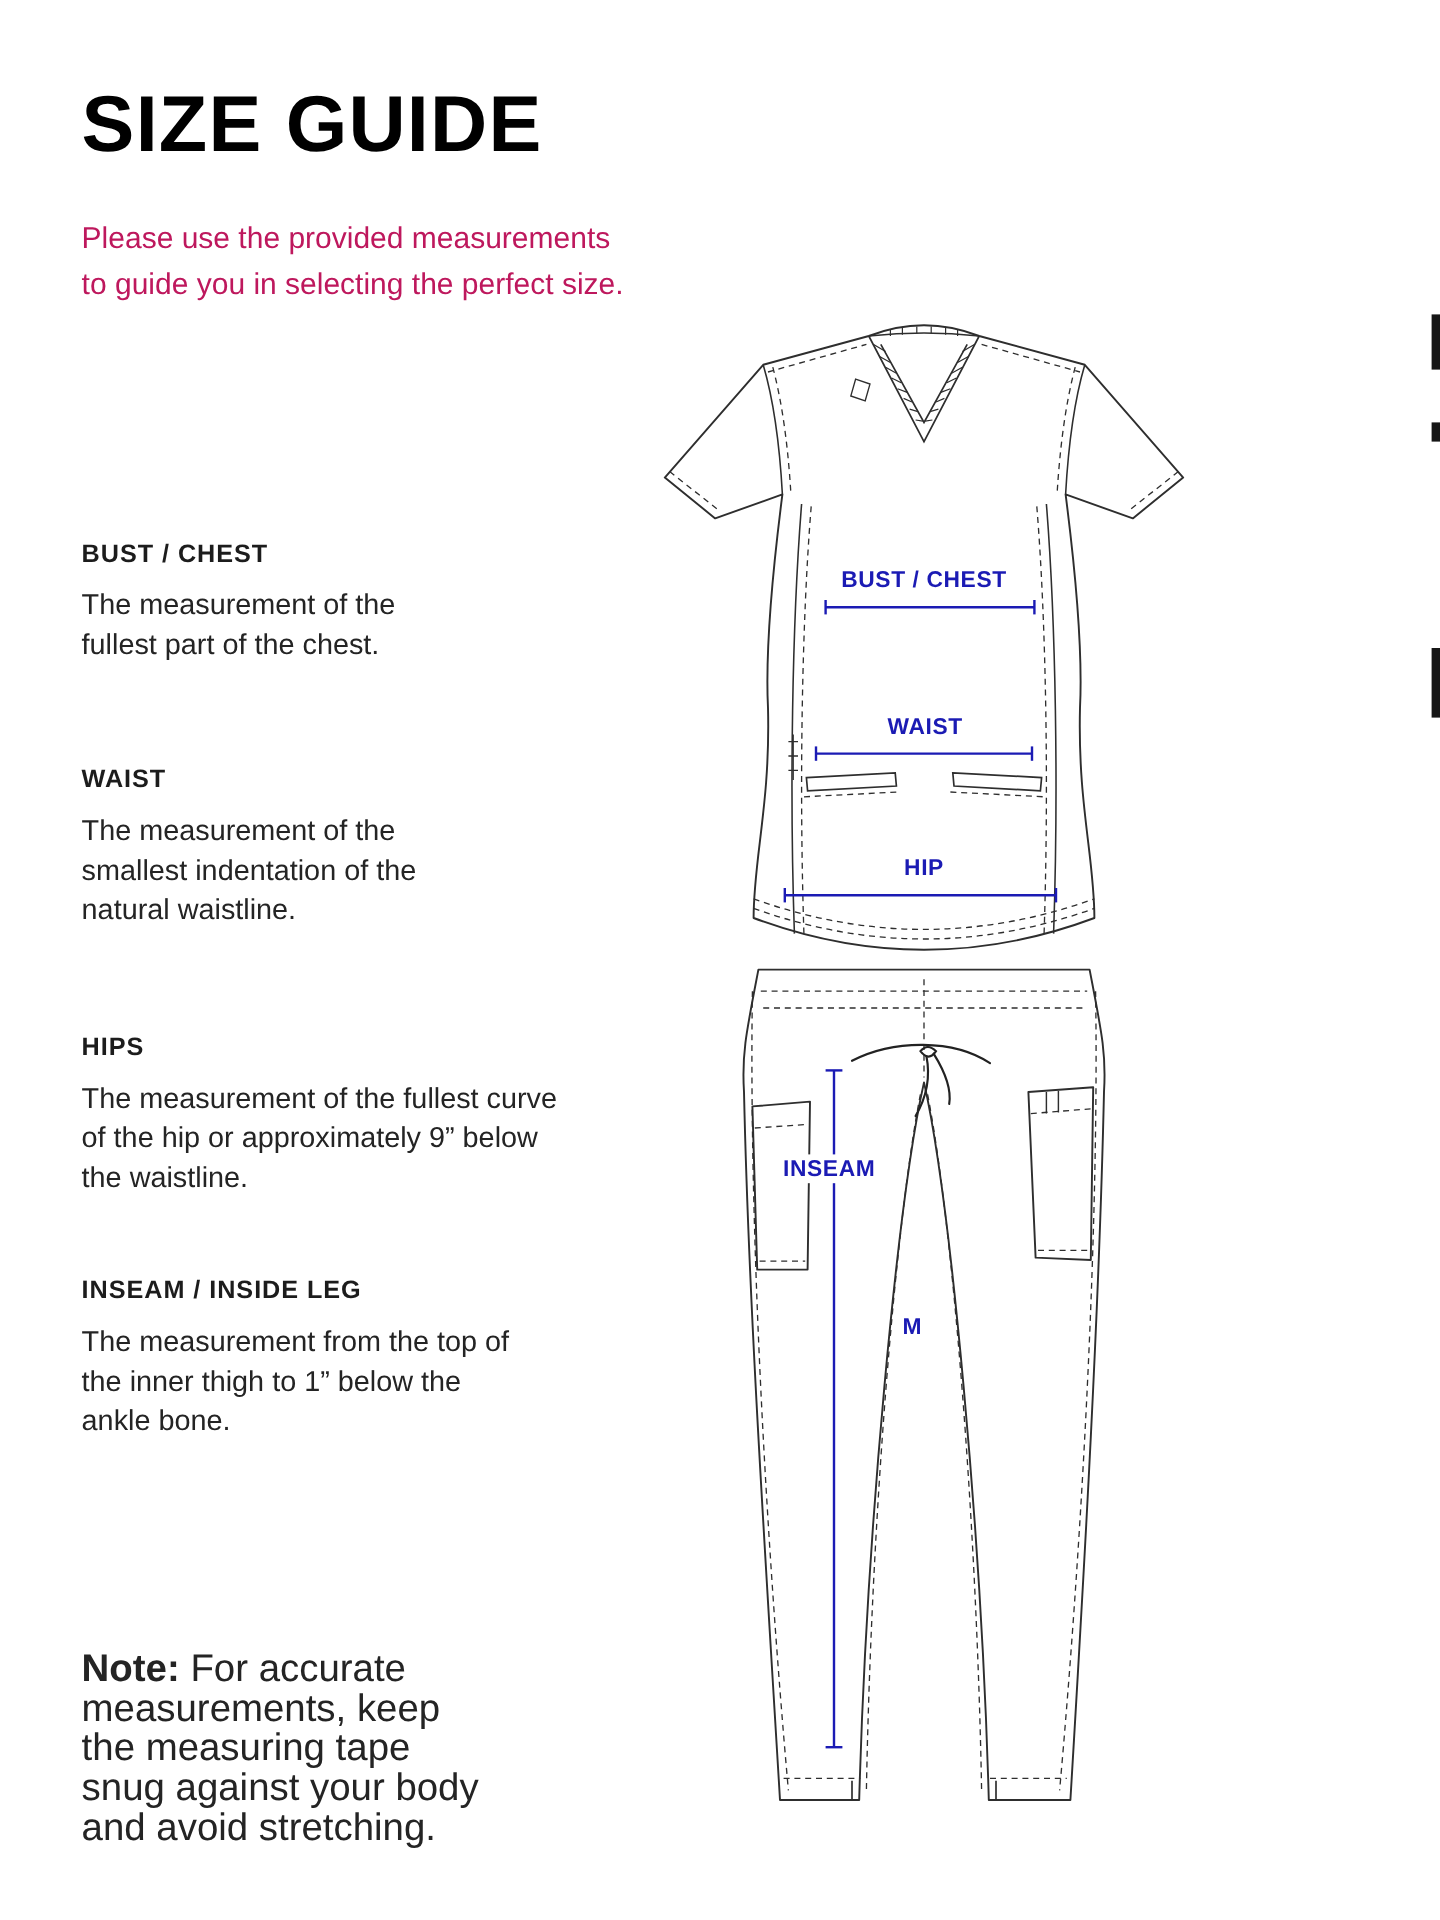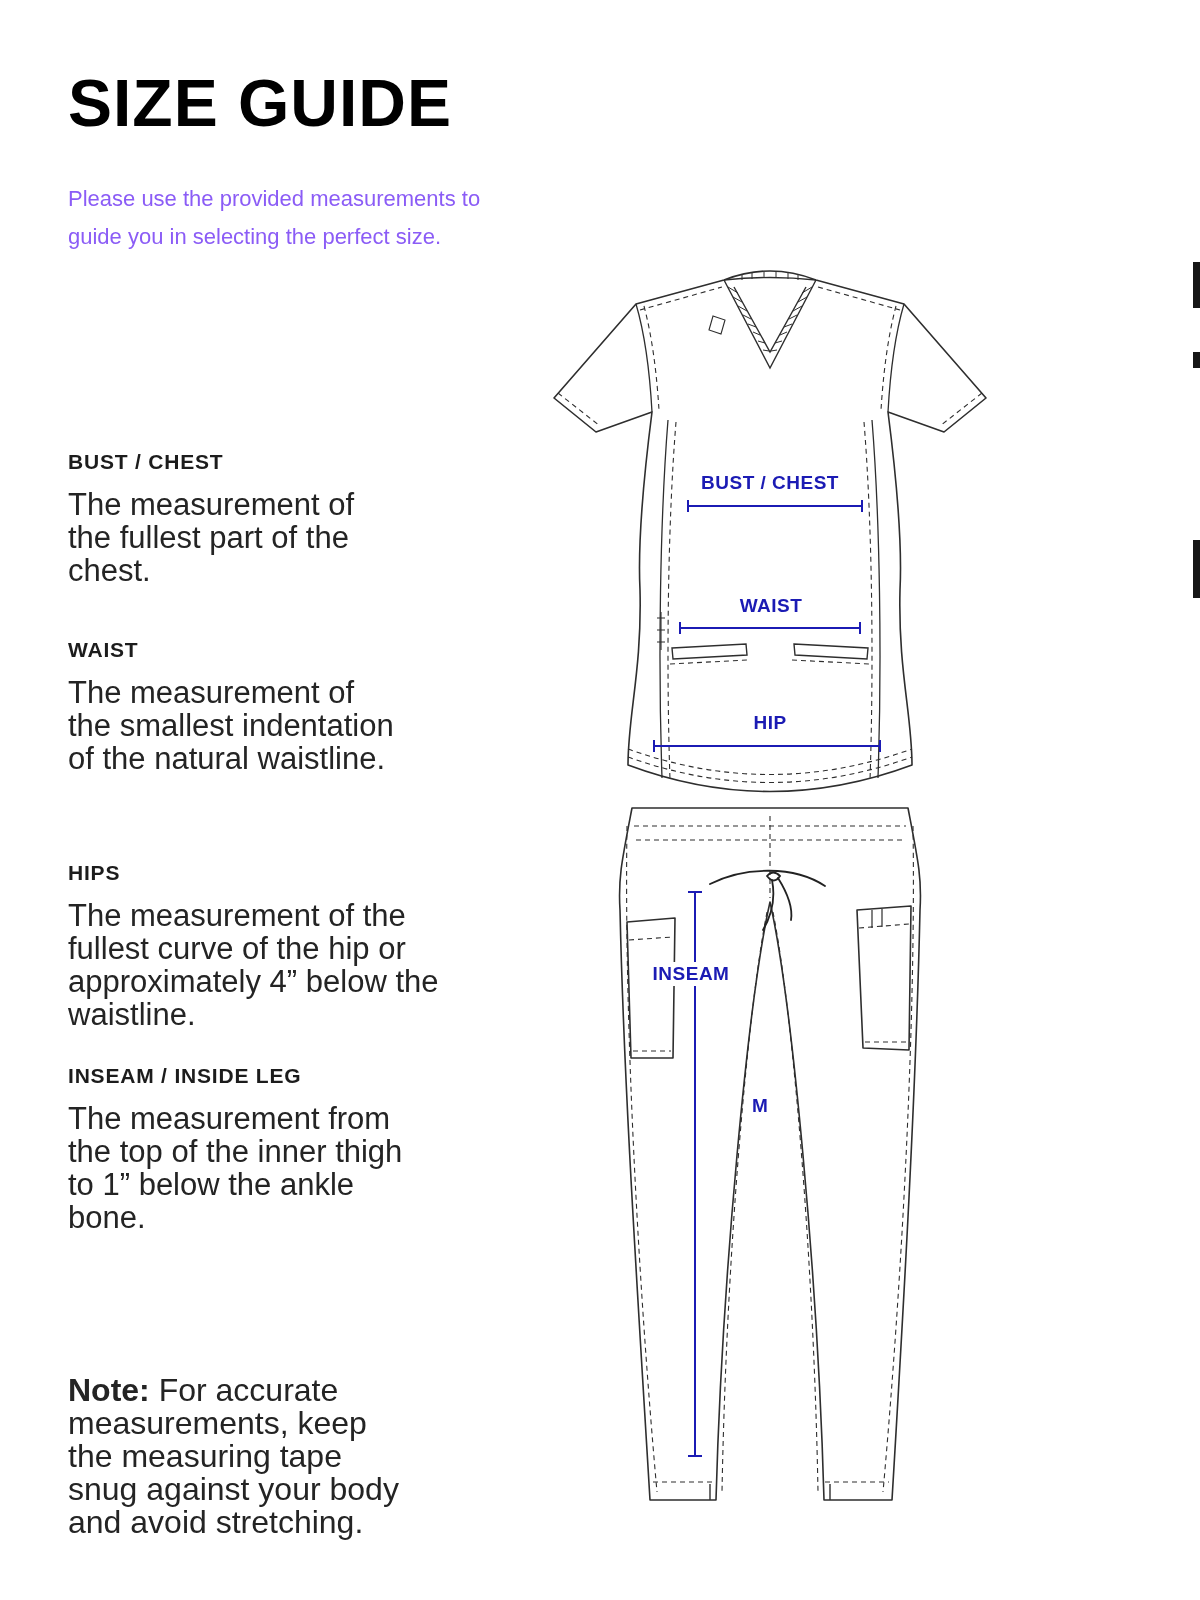--- a/index.html
+++ b/index.html
@@ -12,28 +12,28 @@
   }
   .page { position:absolute; left:0; top:0; width:1200px; height:1600px; background:#fff; overflow:hidden; }
 
   .title {
     position:absolute; left:68px; top:70px;
     font-size:66px; font-weight:700; letter-spacing:1px;
     color:#000000; line-height:1;
   }
   .intro {
     position:absolute; left:68px; top:180px; width:455px;
-    font-size:22px; line-height:38px; color:#8b5cf6;
+    font-size:25px; line-height:38px; color:#be185d;
   }
   .section { position:absolute; left:68px; }
   .section h3 {
     font-size:21px; font-weight:700; letter-spacing:0.8px;
     color:#1c1c1c; margin-bottom:14px;
   }
-  .section p { font-size:31px; line-height:33px; color:#242424; }
+  .section p { font-size:24px; line-height:33px; color:#242424; }
   .s1 { top:450px; } .s1 p { width:312px; }
   .s2 { top:638px; } .s2 p { width:332px; }
   .s3 { top:824px;margin-top:37px; } .s3 p { width:400px; }
   .s4 { top:1064px; } .s4 p { width:360px; }
 
   .note {
     position:absolute; left:68px; top:1374px; width:352px;
     font-size:32px; line-height:33px; color:#242424;
   }
   .note strong { font-weight:700; }
@@ -59,21 +59,21 @@
     <p>The measurement of the fullest part of the chest.</p>
   </div>
 
   <div class="section s2">
     <h3>WAIST</h3>
     <p>The measurement of the smallest indentation of the natural waistline.</p>
   </div>
 
   <div class="section s3">
     <h3>HIPS</h3>
-    <p>The measurement of the fullest curve of the hip or approximately 4” below the waistline.</p>
+    <p>The measurement of the fullest curve of the hip or approximately 9” below the waistline.</p>
   </div>
 
   <div class="section s4">
     <h3>INSEAM / INSIDE LEG</h3>
     <p>The measurement from the top of the inner thigh to 1” below the ankle bone.</p>
   </div>
 
   <p class="note"><strong>Note:</strong> <span>For accurate measurements, keep the measuring tape snug against your body and avoid stretching.</span></p>
 
   <div class="diagram-wrap">

